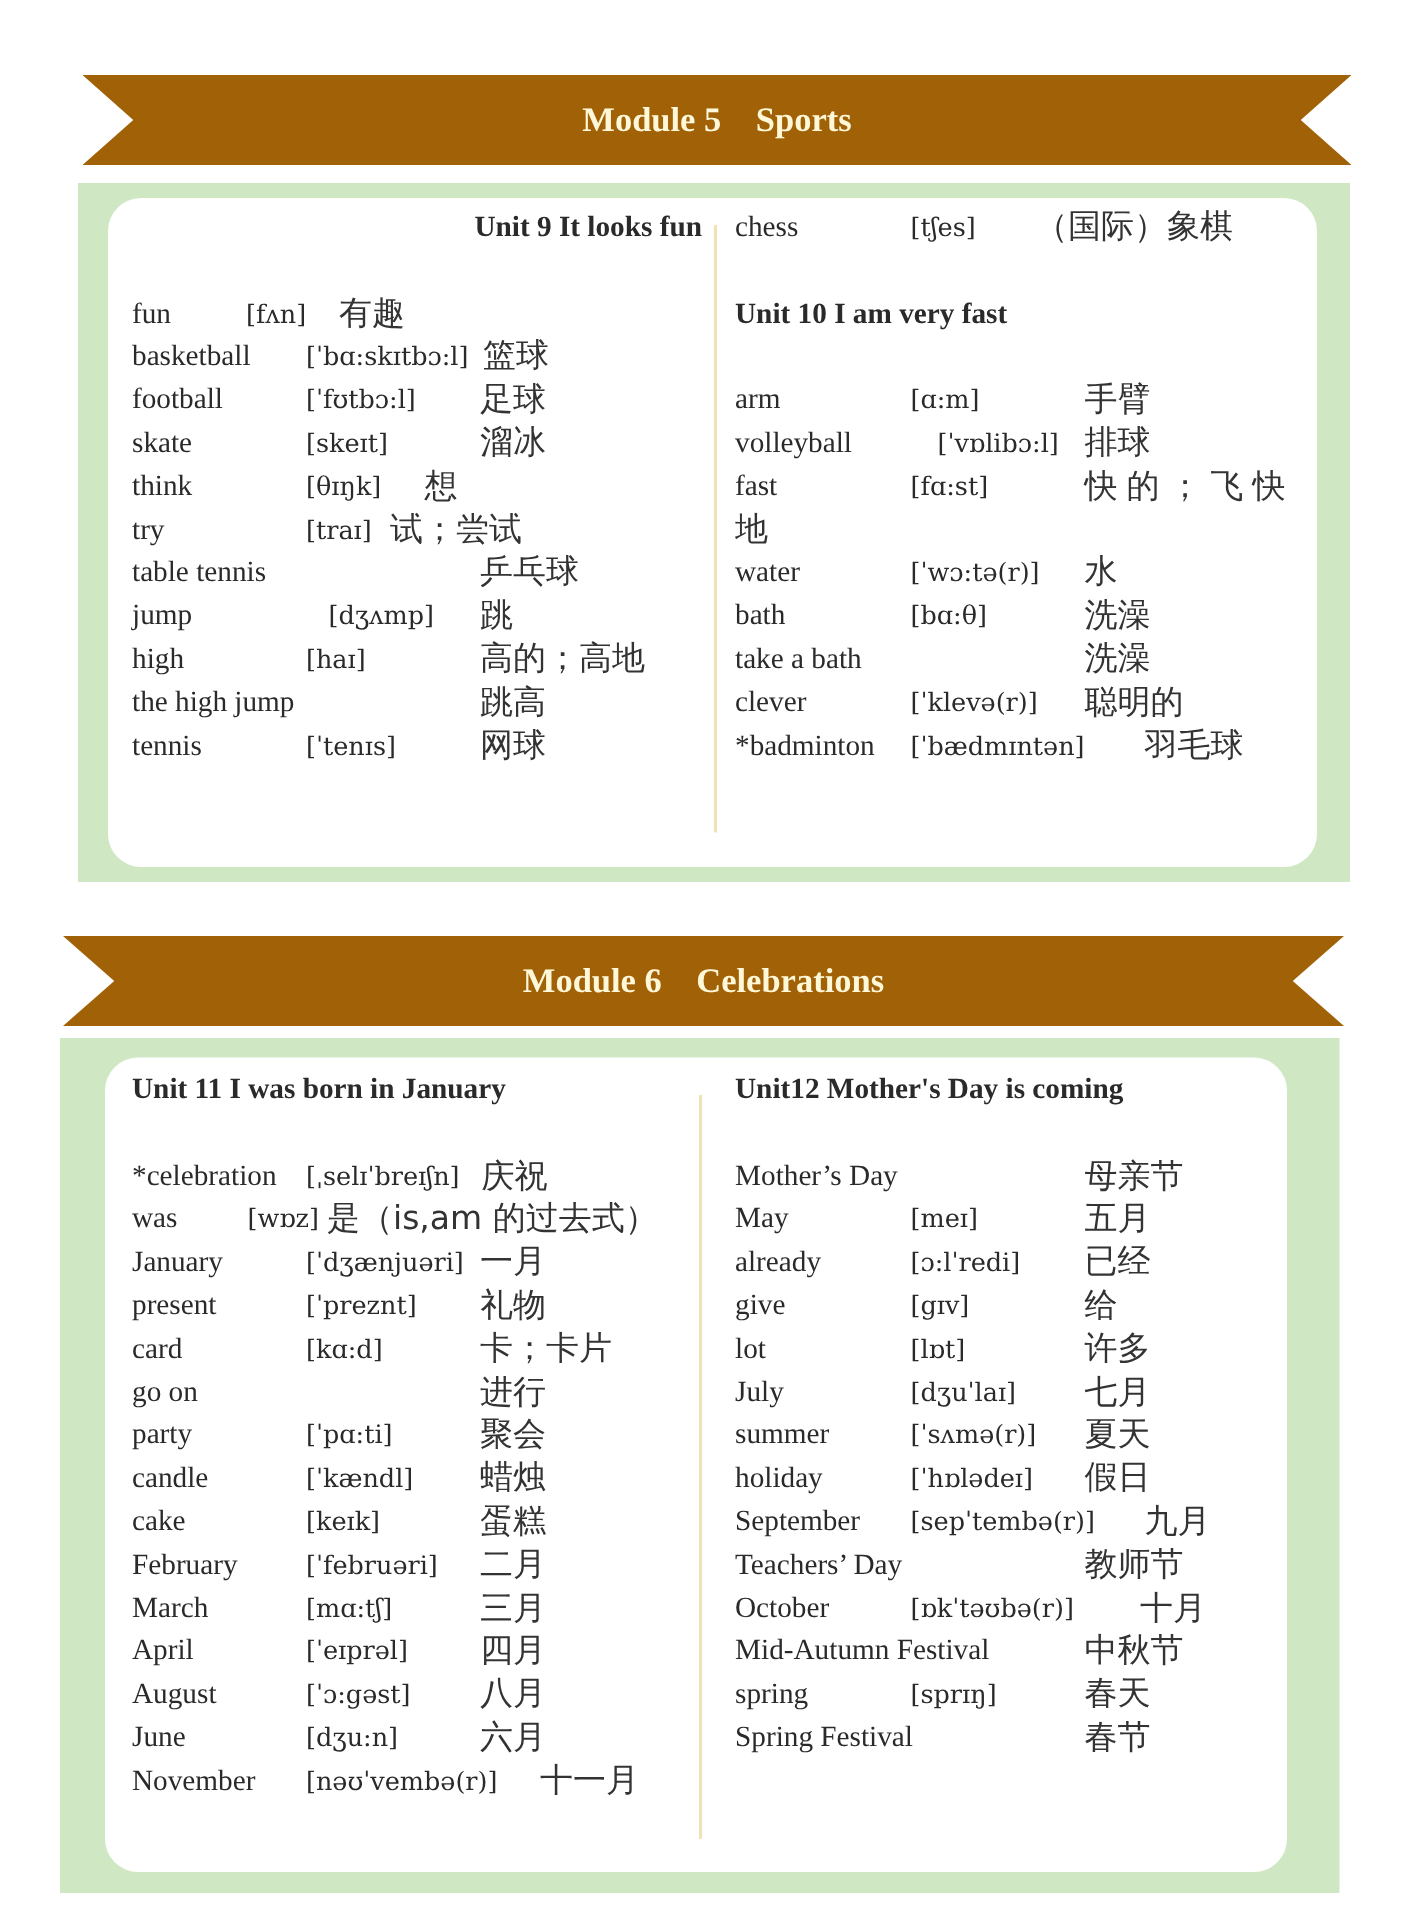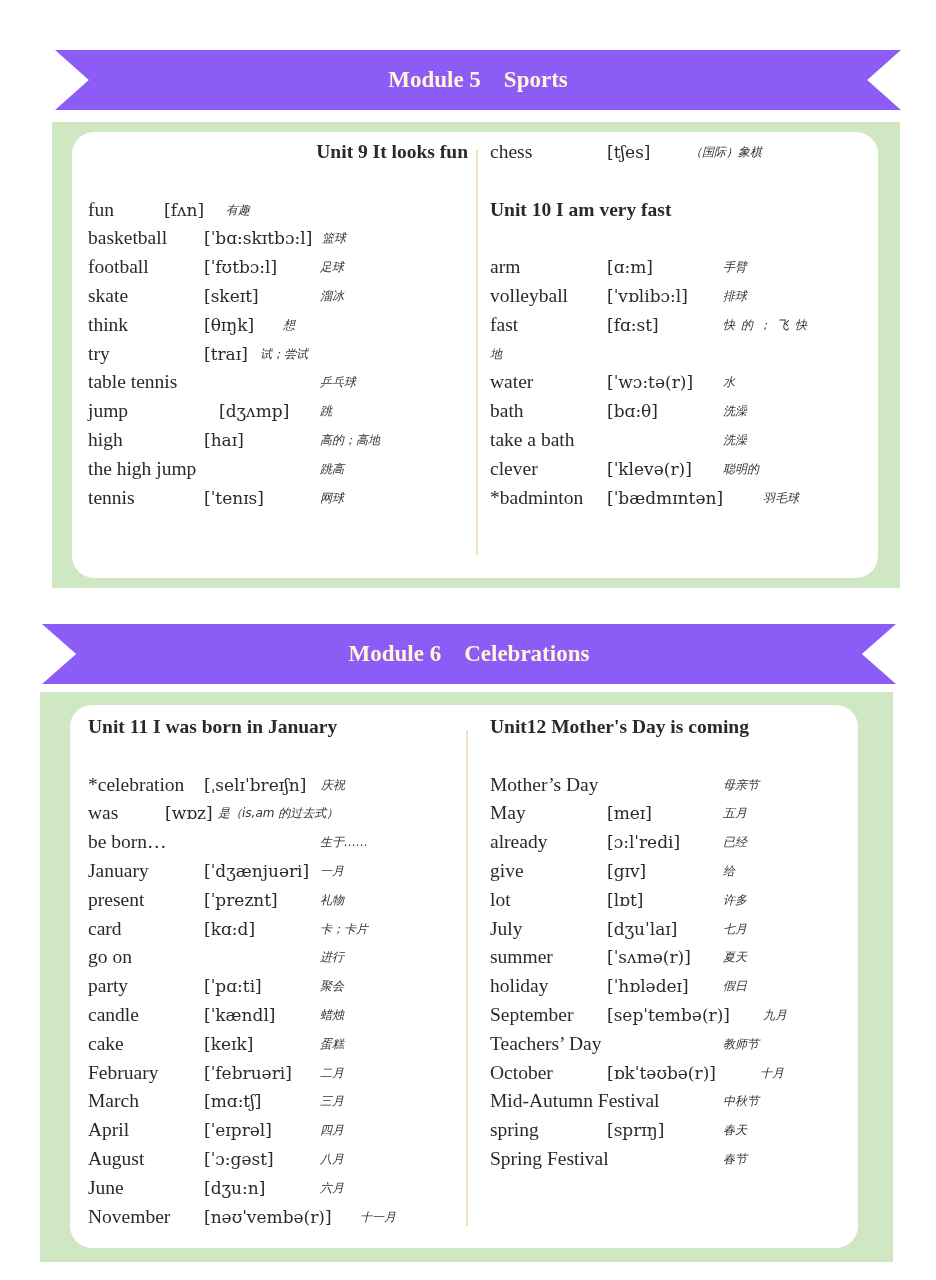--- a/index.html
+++ b/index.html
@@ -1,39 +1,39 @@
 <!DOCTYPE html>
 <html><head>
 <meta charset="utf-8">
 <style>
   html, body { margin: 0; padding: 0; }
   body {
     width: 936px; height: 1280px; background: #ffffff; position: relative; overflow: hidden;
     font-family: "Liberation Serif", "DejaVu Serif", serif; color: #2a2a2a;
   }
   .banner {
-    position: absolute; height: 60px; background: #8b5cf6;
+    position: absolute; height: 60px; background: #a16207;
     clip-path: polygon(0 0, 100% 0, 96% 50%, 100% 100%, 0 100%, 4% 50%);
     display: flex; align-items: center; justify-content: center;
   }
   .banner-title {
     color: #fff8d8; font-family: "Liberation Serif", serif; font-weight: bold;
     font-size: 23px; letter-spacing: 0px; white-space: pre;
   }
   .panel { position: absolute; background: #cfe8c3; }
   .card {
     position: absolute; background: #ffffff; border-radius: 22px;
   }
   .divider { position: absolute; width: 2px; background: #efe3b4; }
   .col { position: absolute; }
   .row { position: relative; height: 28.8px; line-height: 28.8px; font-size: 19.5px; white-space: nowrap; }
   .unit-title { font-weight: bold; font-size: 19.5px; height: 28.8px; line-height: 28.8px; white-space: nowrap; }
   .spacer { height: 28.8px; }
   .w, .p, .m { position: absolute; top: 0; }
-  .m { font-family: "DejaVu Sans", sans-serif; font-size: 12px; color: #333; font-style: italic; }
+  .m { font-family: "DejaVu Sans", sans-serif; font-size: 22px; color: #333; }
   .p { font-family: "DejaVu Serif", serif; font-size: 17px; }
 </style>
 </head>
 <body>
 
 <div class="banner" style="left:55px; top:50px; width:846px; height:60px;">
   <span class="banner-title">Module 5    Sports</span>
 </div>
 
 <div class="panel" style="left:52px; top:122px; width:848px; height:466px;">
@@ -110,21 +110,21 @@
   <div class="spacer"></div>
   <div class="unit-title">Unit  10  I   am   very  fast</div>
   <div class="spacer"></div>
   <div class="row">
       <span class="w" style="left:0">arm</span>
       <span class="p" style="left:117px">[ɑ:m]</span>
       <span class="m" style="left:233px">手臂</span>
     </div>
   <div class="row">
       <span class="w" style="left:0">volleyball</span>
-      <span class="p" style="left:117px">[ˈvɒlibɔ:l]</span>
+      <span class="p" style="left:135px">[ˈvɒlibɔ:l]</span>
       <span class="m" style="left:233px">排球</span>
     </div>
   <div class="row">
       <span class="w" style="left:0">fast</span>
       <span class="p" style="left:117px">[fɑ:st]</span>
       <span class="m" style="left:233px; letter-spacing:6px">快的；飞快</span>
     </div>
   <div class="row">
       <span class="m" style="left:0">地</span>
     </div>
@@ -170,25 +170,20 @@
       <span class="w" style="left:0">*celebration</span>
       <span class="p" style="left:116px">[ˌselɪˈbreɪʃn]</span>
       <span class="m" style="left:233px">庆祝</span>
     </div>
   <div class="row">
       <span class="w" style="left:0">was</span>
       <span class="p" style="left:77px">[wɒz]</span>
       <span class="m" style="left:130px">是（is,am 的过去式）</span>
     </div>
   <div class="row">
-      <span class="w" style="left:0">be born…</span>
-      <span class="p" style="left:116px"></span>
-      <span class="m" style="left:232px">生于……</span>
-    </div>
-  <div class="row">
       <span class="w" style="left:0">January</span>
       <span class="p" style="left:116px">[ˈdʒænjuəri]</span>
       <span class="m" style="left:232px">一月</span>
     </div>
   <div class="row">
       <span class="w" style="left:0">present</span>
       <span class="p" style="left:116px">[ˈpreznt]</span>
       <span class="m" style="left:232px">礼物</span>
     </div>
   <div class="row">

